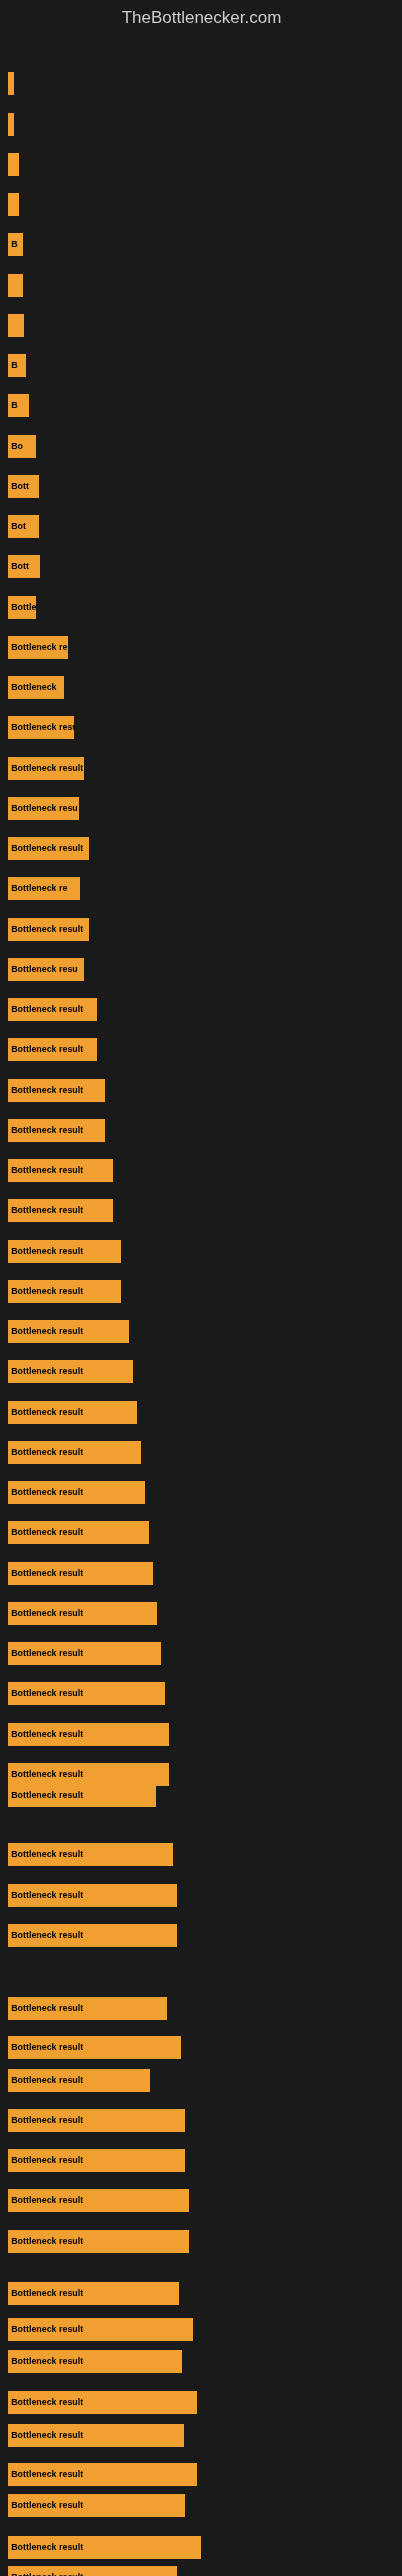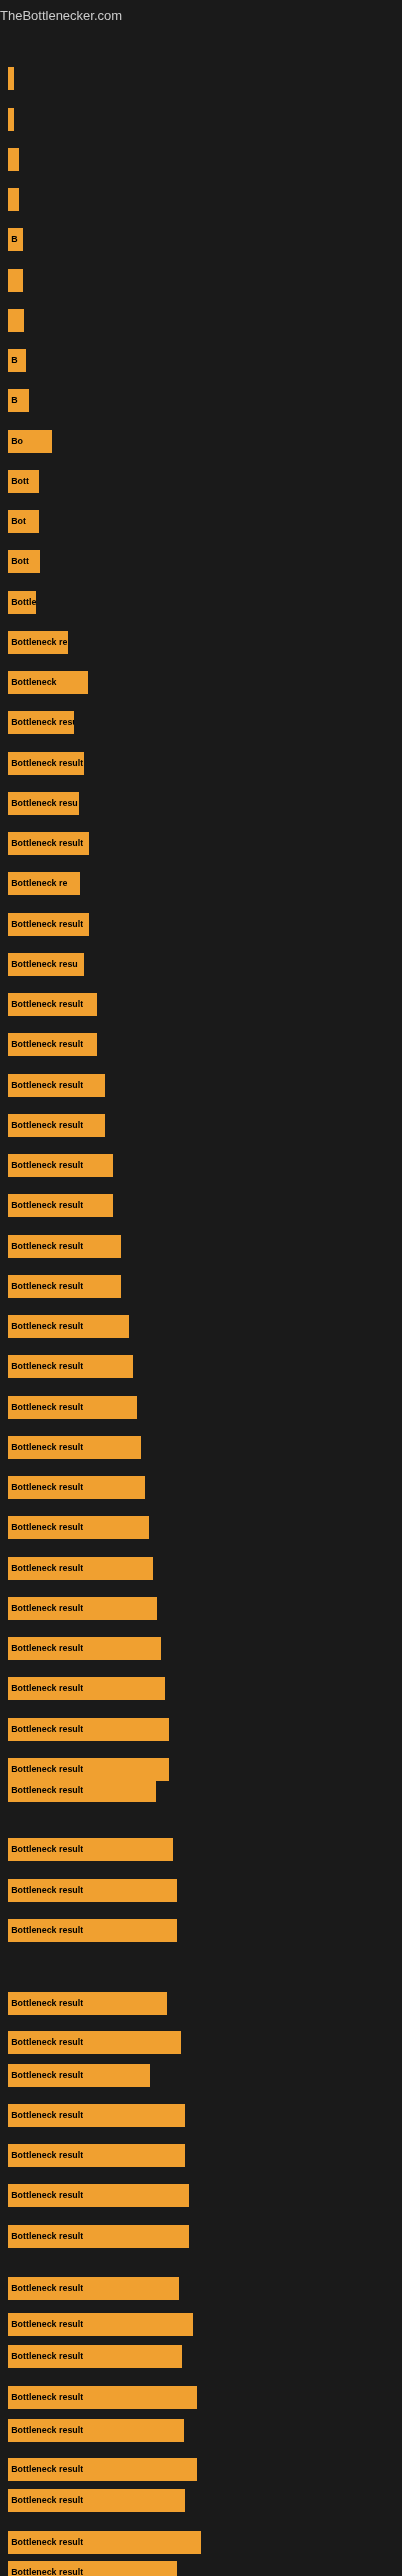--- a/index.html
+++ b/index.html
@@ -6,21 +6,22 @@
     body {
       background-color: #1a1a1a;
       width: 403px;
       min-height: 2576px;
       font-family: Arial, sans-serif;
       position: relative;
       overflow-x: hidden;
     }
     .site-title {
       color: #cccccc;
-      font-size: 13px;
+      font-size: 17px;
+      text-align: center;
       padding: 8px 0 4px 0;
       font-weight: normal;
     }
     .chart-area {
       position: relative;
       width: 403px;
       height: 2560px;
       background: #1a1a1a;
     }
     .bar-item {
@@ -66,39 +67,39 @@
     </div>
     <div class="bar-item" style="top: 282px; width: 16px;">
       <span class="bar-label"></span>
     </div>
     <div class="bar-item" style="top: 322px; width: 17.7px;">
       <span class="bar-label">B</span>
     </div>
     <div class="bar-item" style="top: 362px; width: 21px;">
       <span class="bar-label">B</span>
     </div>
-    <div class="bar-item" style="top: 403px; width: 44px;">
+    <div class="bar-item" style="top: 403px; width: 28px;">
       <span class="bar-label">Bo</span>
     </div>
     <div class="bar-item" style="top: 443px; width: 31px;">
       <span class="bar-label">Bott</span>
     </div>
     <div class="bar-item" style="top: 483px; width: 31px;">
       <span class="bar-label">Bot</span>
     </div>
     <div class="bar-item" style="top: 523px; width: 32px;">
       <span class="bar-label">Bott</span>
     </div>
     <div class="bar-item" style="top: 564px; width: 28px;">
       <span class="bar-label">Bottlenec</span>
     </div>
     <div class="bar-item" style="top: 604px; width: 60px;">
       <span class="bar-label">Bottleneck re</span>
     </div>
-    <div class="bar-item" style="top: 644px; width: 80px;">
+    <div class="bar-item" style="top: 644px; width: 56px;">
       <span class="bar-label">Bottleneck</span>
     </div>
     <div class="bar-item" style="top: 684px; width: 66px;">
       <span class="bar-label">Bottleneck resu</span>
     </div>
     <div class="bar-item" style="top: 725px; width: 76px;">
       <span class="bar-label">Bottleneck result</span>
     </div>
     <div class="bar-item" style="top: 765px; width: 71px;">
       <span class="bar-label">Bottleneck resu</span>

